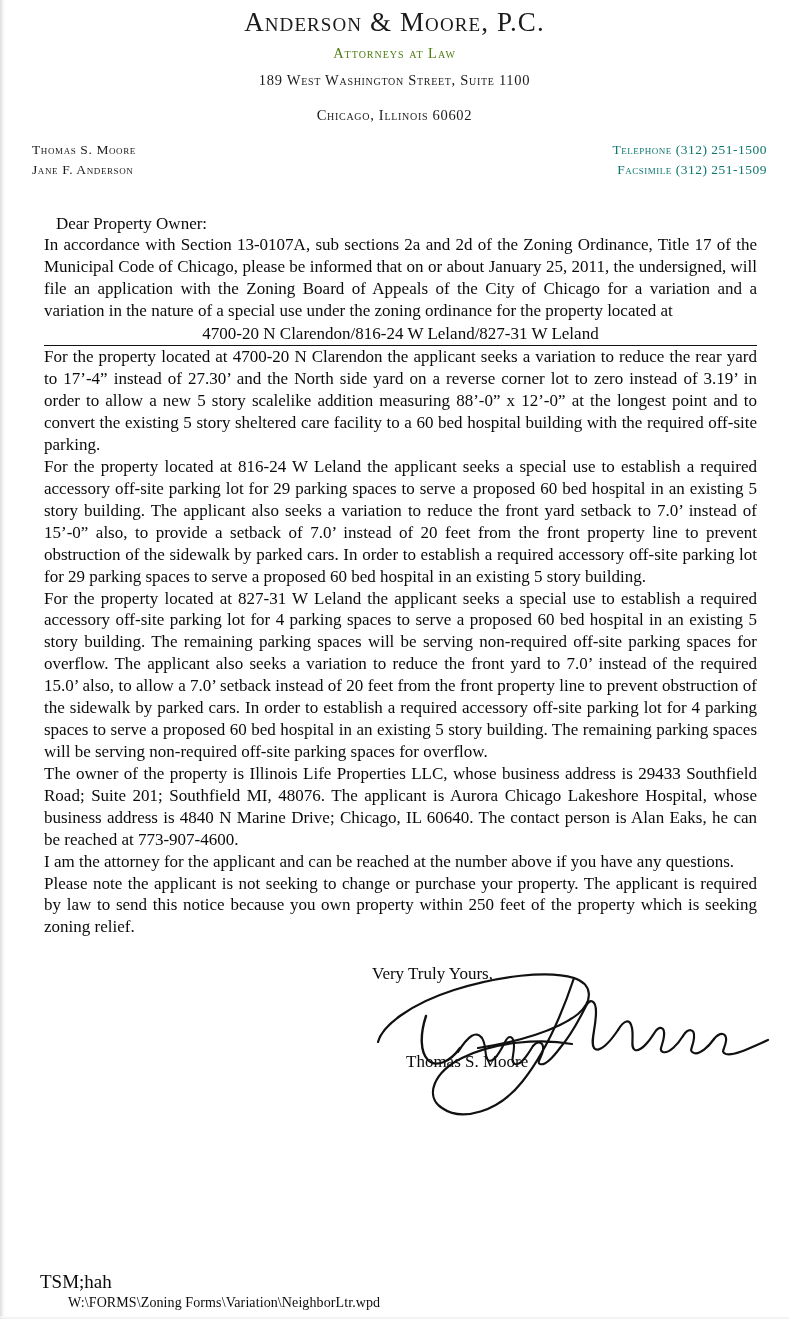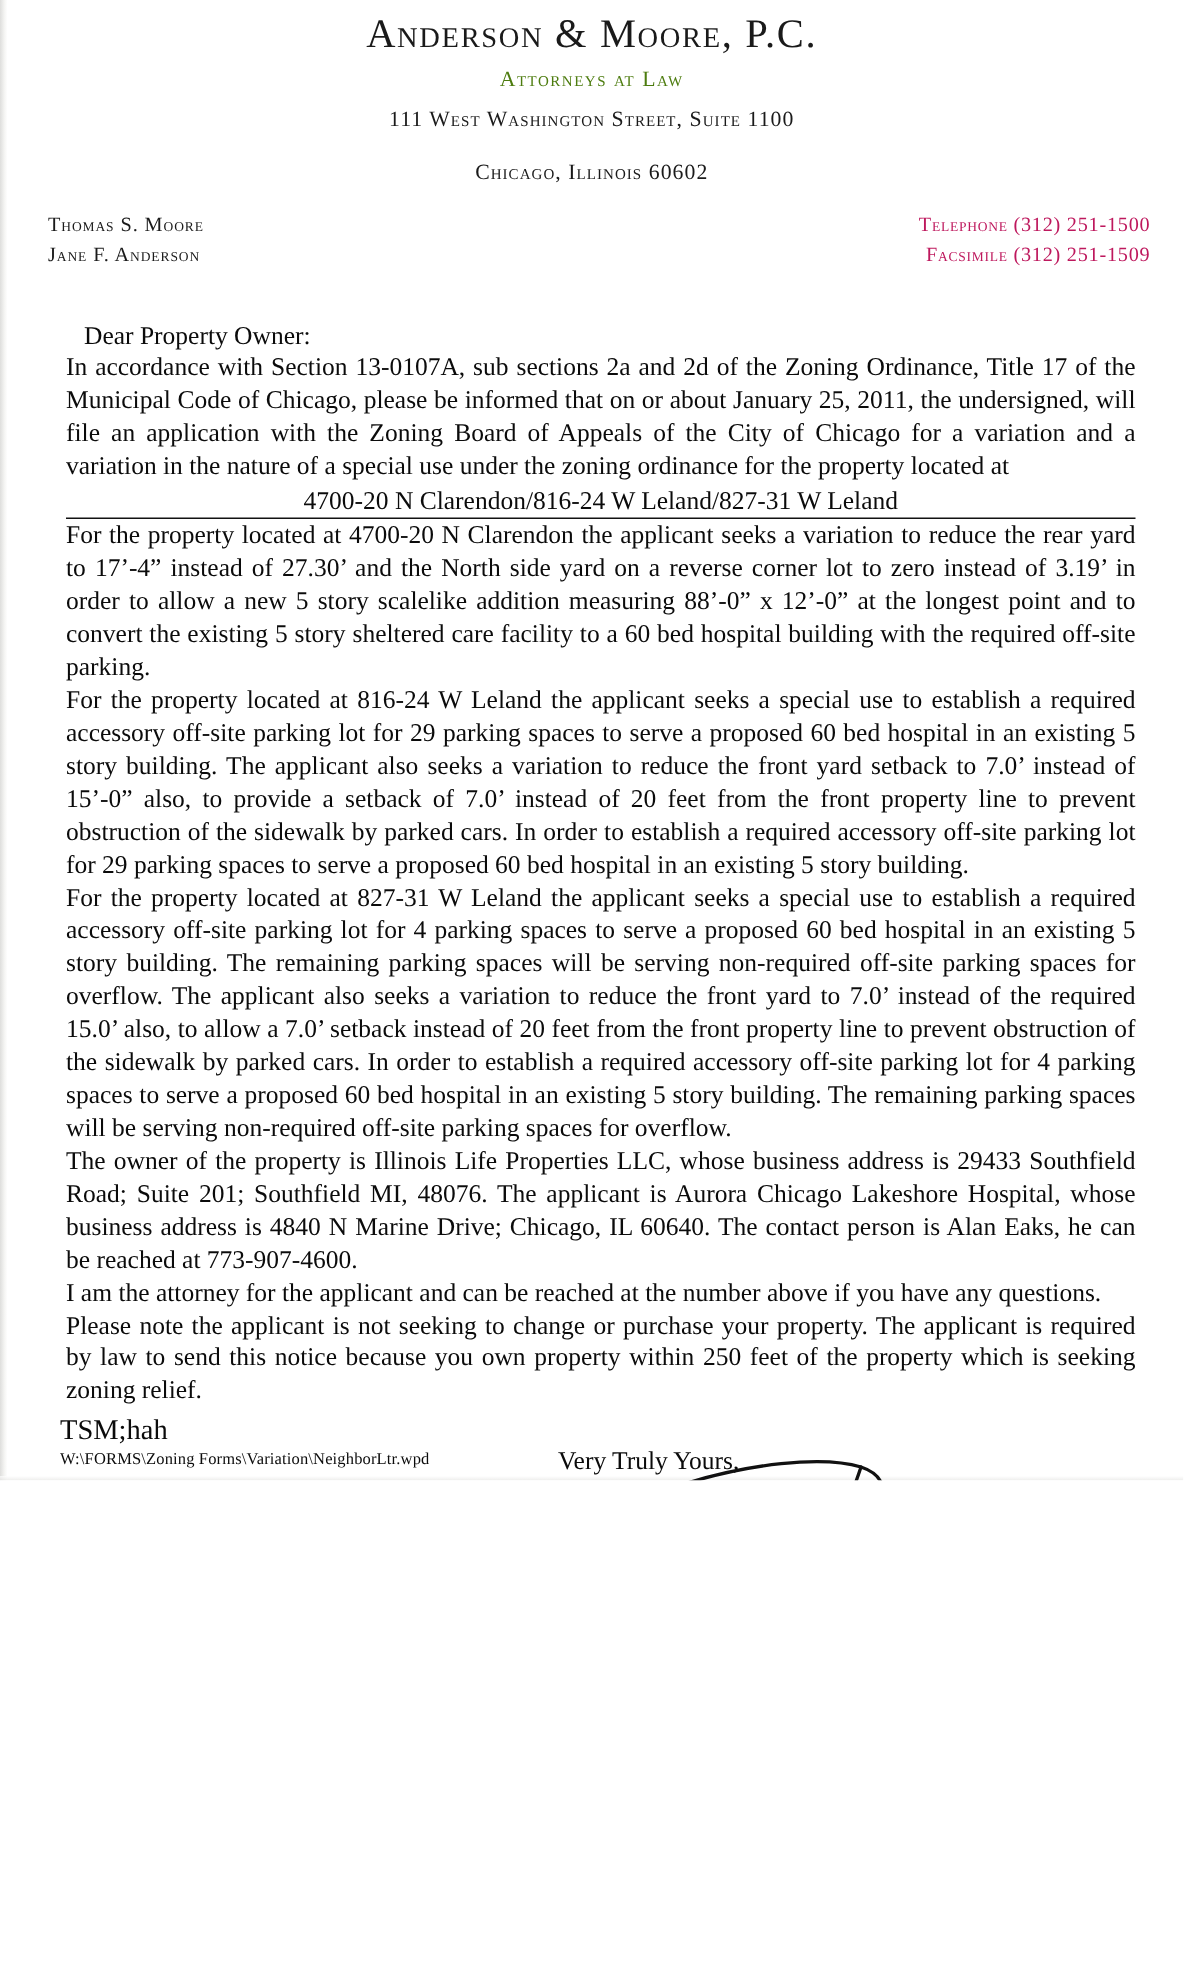--- a/index.html
+++ b/index.html
@@ -5,21 +5,21 @@
 <style>
   html, body {
     margin: 0;
     padding: 0;
     background: #ffffff;
   }
 
   .page {
     position: relative;
     width: 789px;
-    height: 987px;
+    height: 1319px;
     margin: 0 auto;
     background: #ffffff;
     color: #0b0b0b;
     font-family: "Liberation Serif", "DejaVu Serif", serif;
     overflow: hidden;
     box-sizing: border-box;
   }
 
   
   .scan-edge-left {
@@ -102,21 +102,21 @@
 
   .contact {
     position: absolute;
     right: 22px;
     top: 0;
     text-align: right;
     font-size: 13.5px;
     font-variant: small-caps;
     letter-spacing: .5px;
     line-height: 1.45;
-    color: #be185d;
+    color: #0f766e;
   }
 
   
   .body-wrap {
     padding: 0 32px 0 44px;
   }
 
   .date-line {
     margin-top: 20px;
     margin-left: 292px;
@@ -190,37 +190,38 @@
     left: 40px;
     bottom: 8px;
   }
 
   .footer-initials {
     font-size: 19px;
     line-height: 1.1;
   }
 
   .footer-path {
-    font-size: 11px;
+    font-size: 14px;
     margin-top: 2px;
     letter-spacing: .1px;
+    margin-left: 28px;
   }
 </style>
 </head>
 <body>
 
 <div class="page">
 
   <div class="scan-edge-left"></div>
   <div class="scan-edge-bottom"></div>
 
   <div class="letterhead">
     <div class="firm-name">Anderson &amp; Moore, P.C.</div>
     <div class="firm-sub">Attorneys at Law</div>
-    <div class="firm-street">111 West Washington Street, Suite 1100</div>
+    <div class="firm-street">189 West Washington Street, Suite 1100</div>
     <div class="firm-city">Chicago, Illinois 60602</div>
   </div>
 
   <div class="info-row">
     <div class="attorneys">
       <div>Thomas S. Moore</div>
       <div>Jane F. Anderson</div>
     </div>
     <div class="contact">
       <div>Telephone (312) 251-1500</div>

